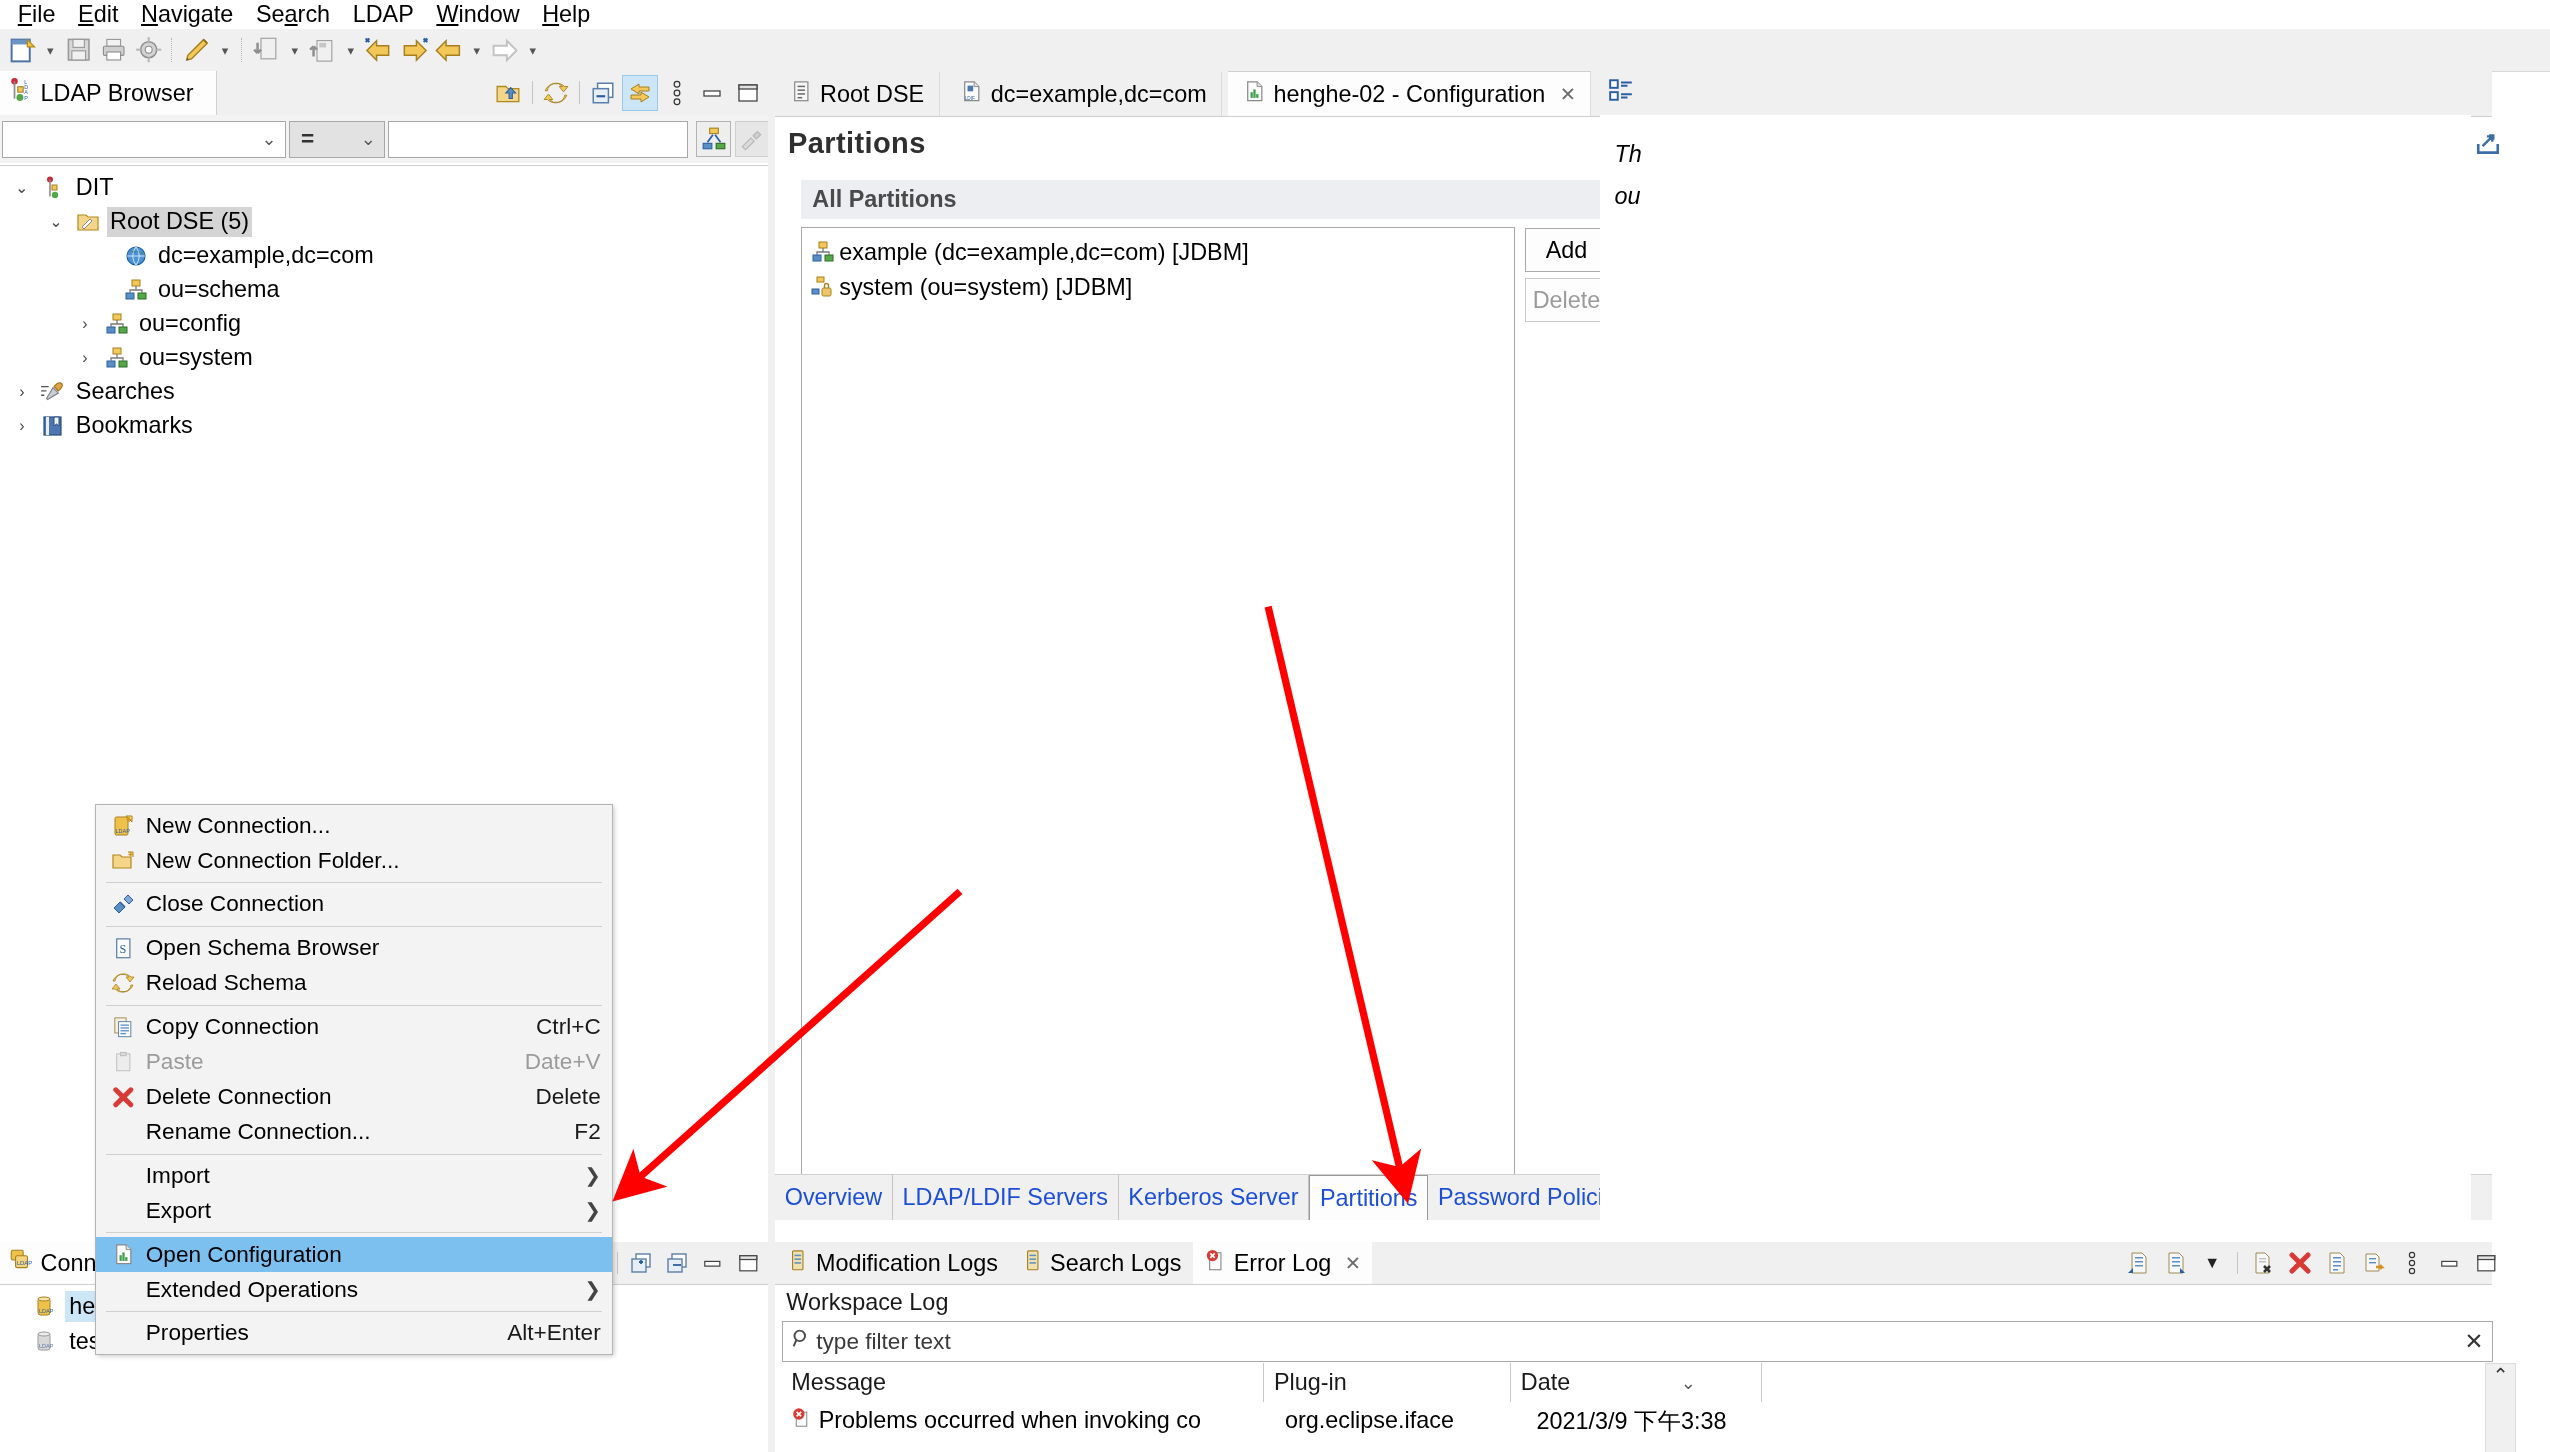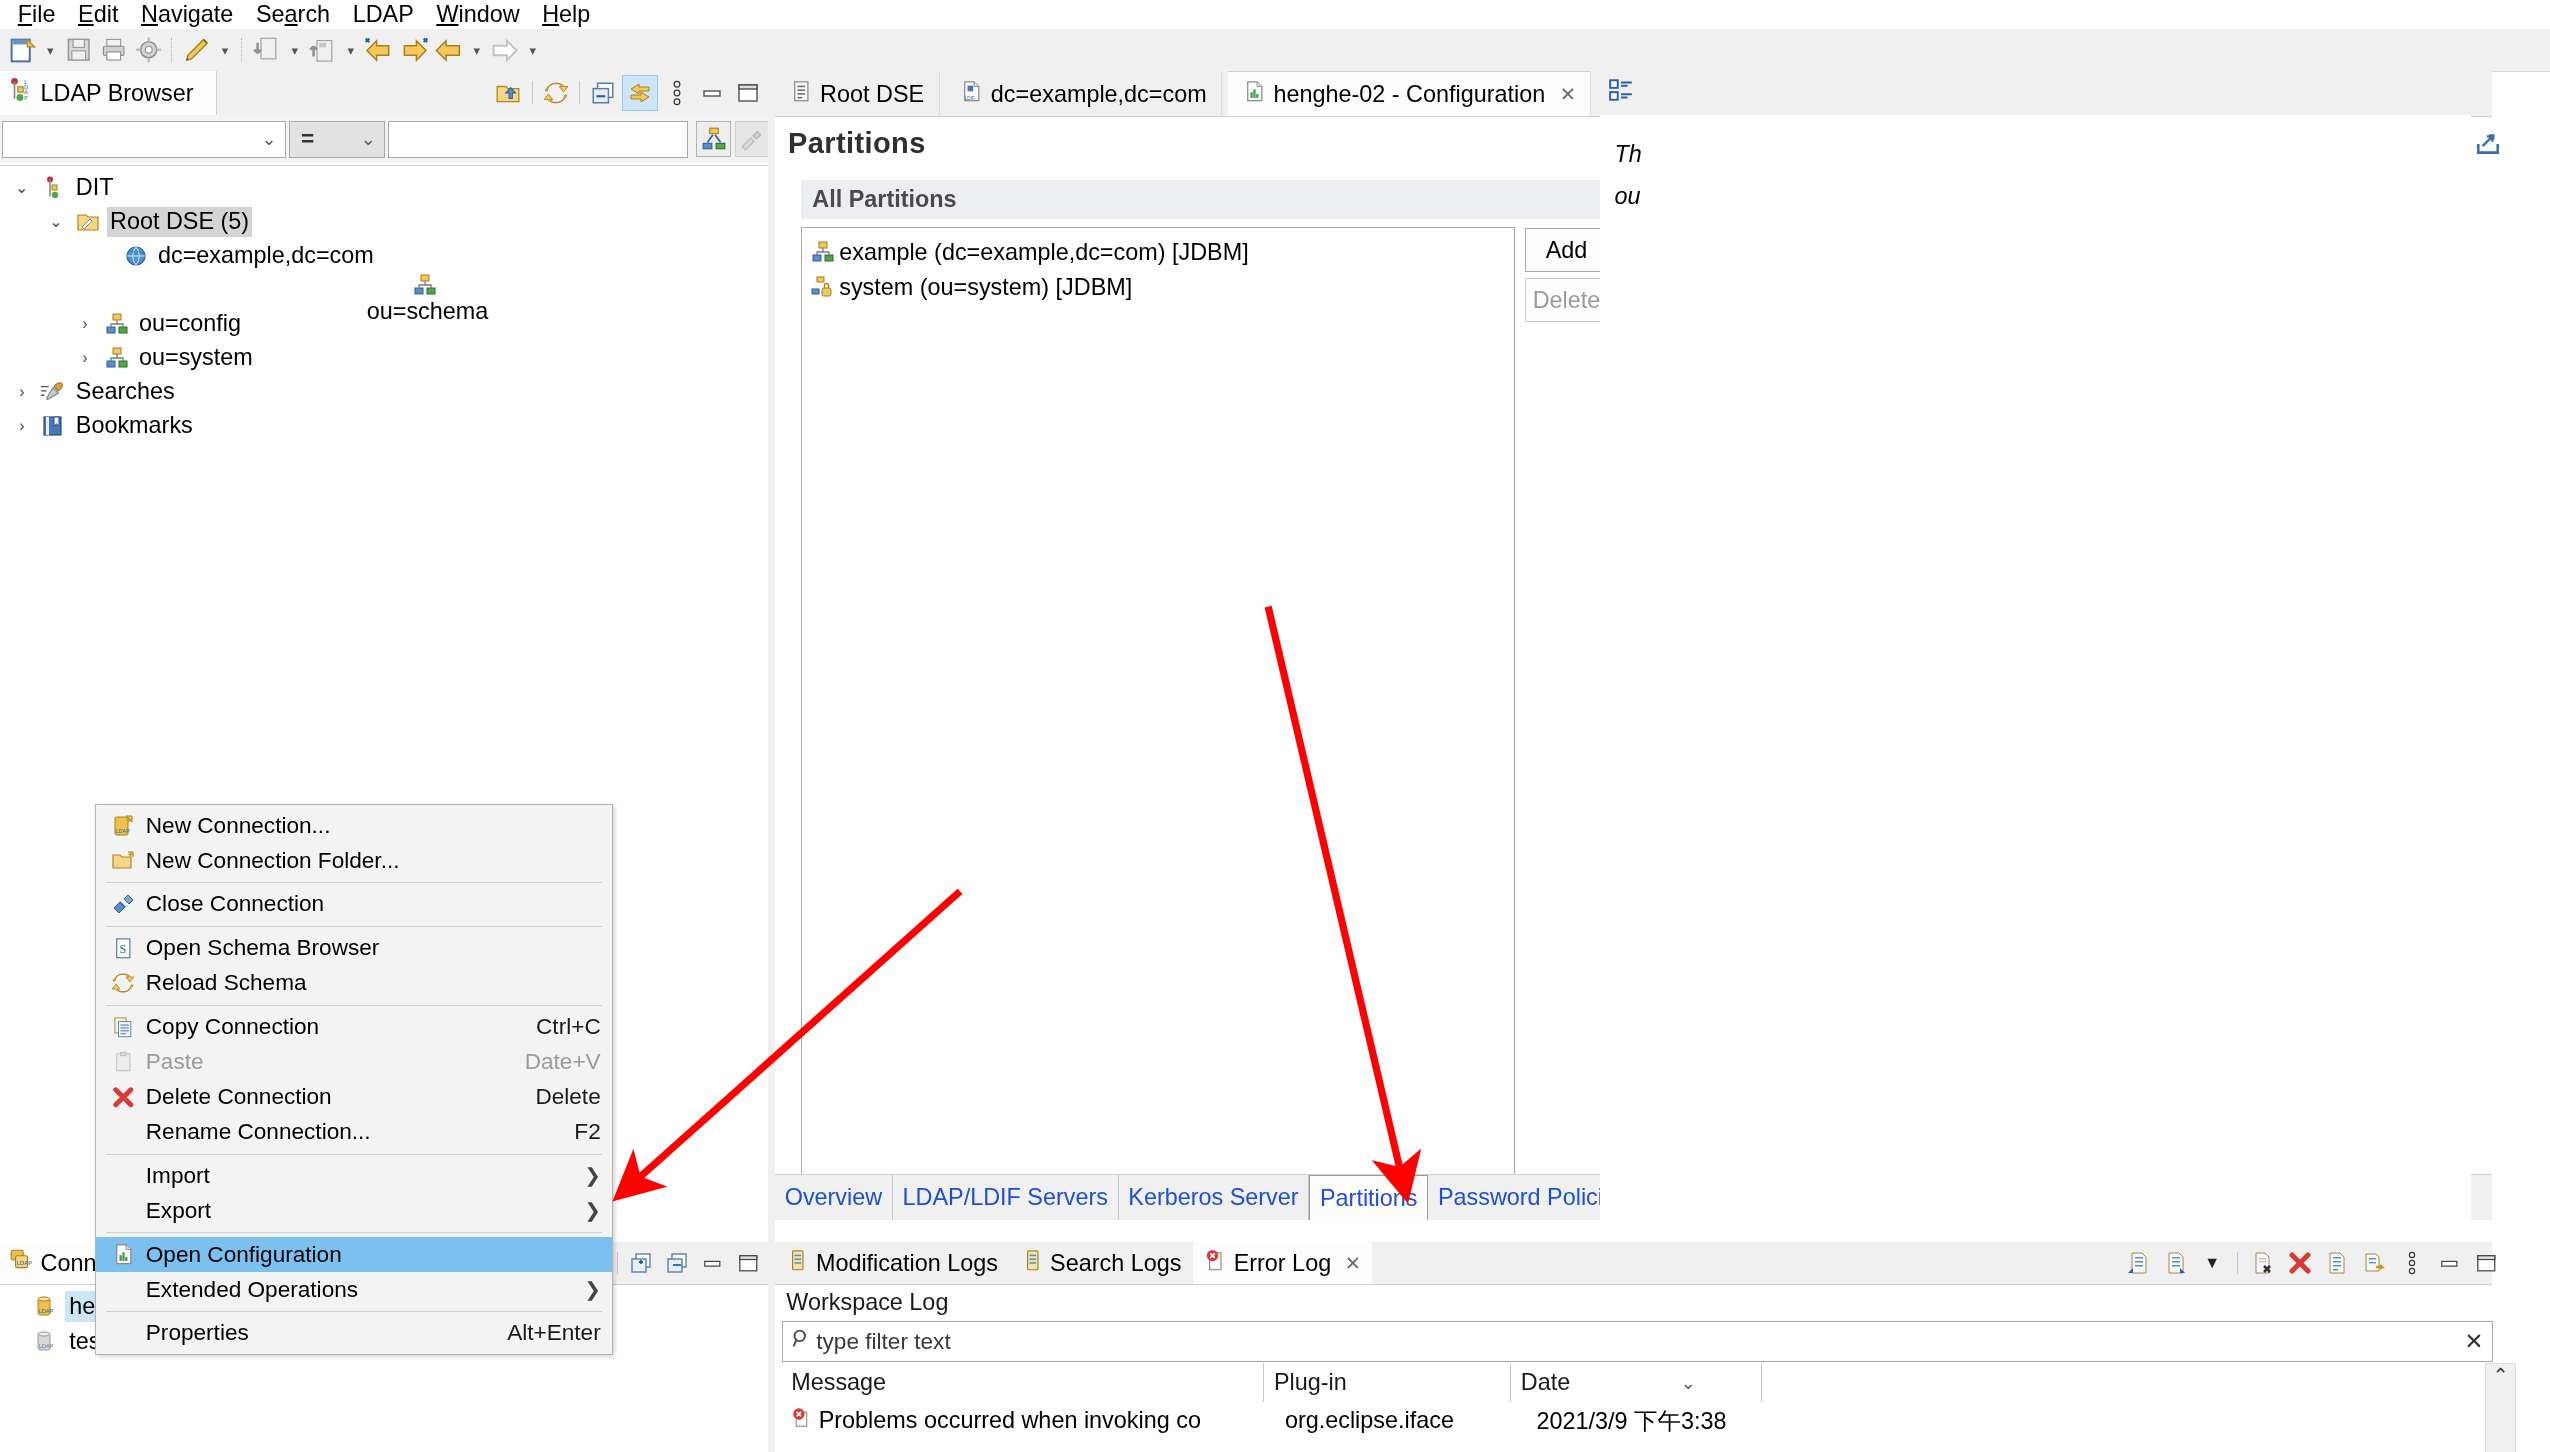--- a/index.html
+++ b/index.html
@@ -349,21 +349,21 @@
       <span class="ticon">
         <svg width="24" height="24" viewBox="0 0 24 24">
             <circle cx="12" cy="12" r="9" fill="#4c92d4" stroke="#1f5e9e" stroke-width="1.2"></circle>
             <path d="M3 12 h18 M12 3 a14 14 0 0 0 0 18 M12 3 a14 14 0 0 1 0 18" stroke="#cfe6fb" fill="none" stroke-width="1"></path>
             <path d="M6 7 q4 3 8 0 q3 4 6 2" fill="#3f7d3a" opacity=".8"></path>
           </svg>
       </span>
       <span class="tlbl">dc=example,dc=com</span>
     </div>
 
-    <div class="trow" style="padding-left:87px;flex-direction:column;">
+    <div class="trow" style="padding-left:87px;">
       <span class="tw"></span>
       <span class="ticon">
         <svg width="24" height="24" viewBox="0 0 24 24">
             <rect x="8" y="2" width="8" height="6" fill="#f3c758" stroke="#a6801f"></rect>
             <rect x="2" y="15" width="8" height="6" fill="#5a8fc4" stroke="#2a5fa5"></rect>
             <rect x="14" y="15" width="8" height="6" fill="#55a84a" stroke="#2c6a24"></rect>
             <path d="M12 8 v4 M6 15 v-3 h12 v3" stroke="#7a7a7a" stroke-width="1.3" fill="none"></path>
           </svg>
       </span>
       <span class="tlbl">ou=schema</span>

